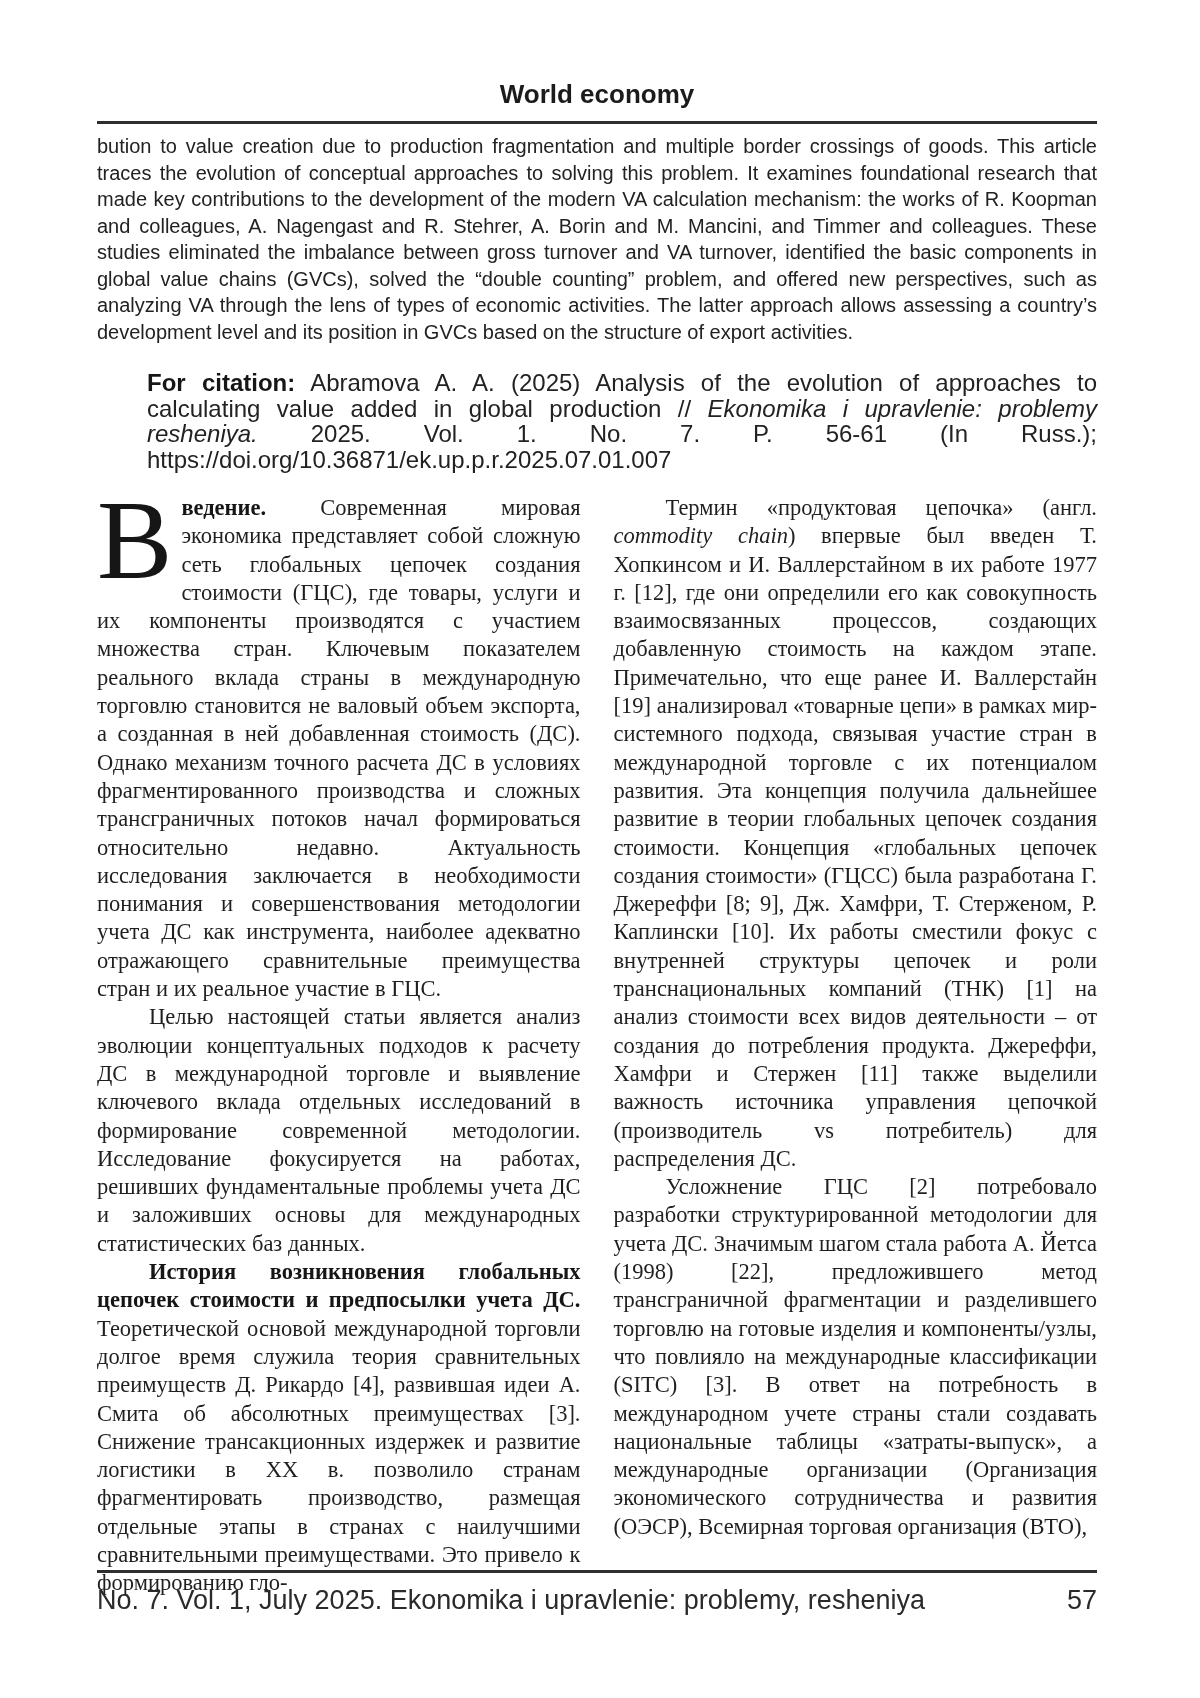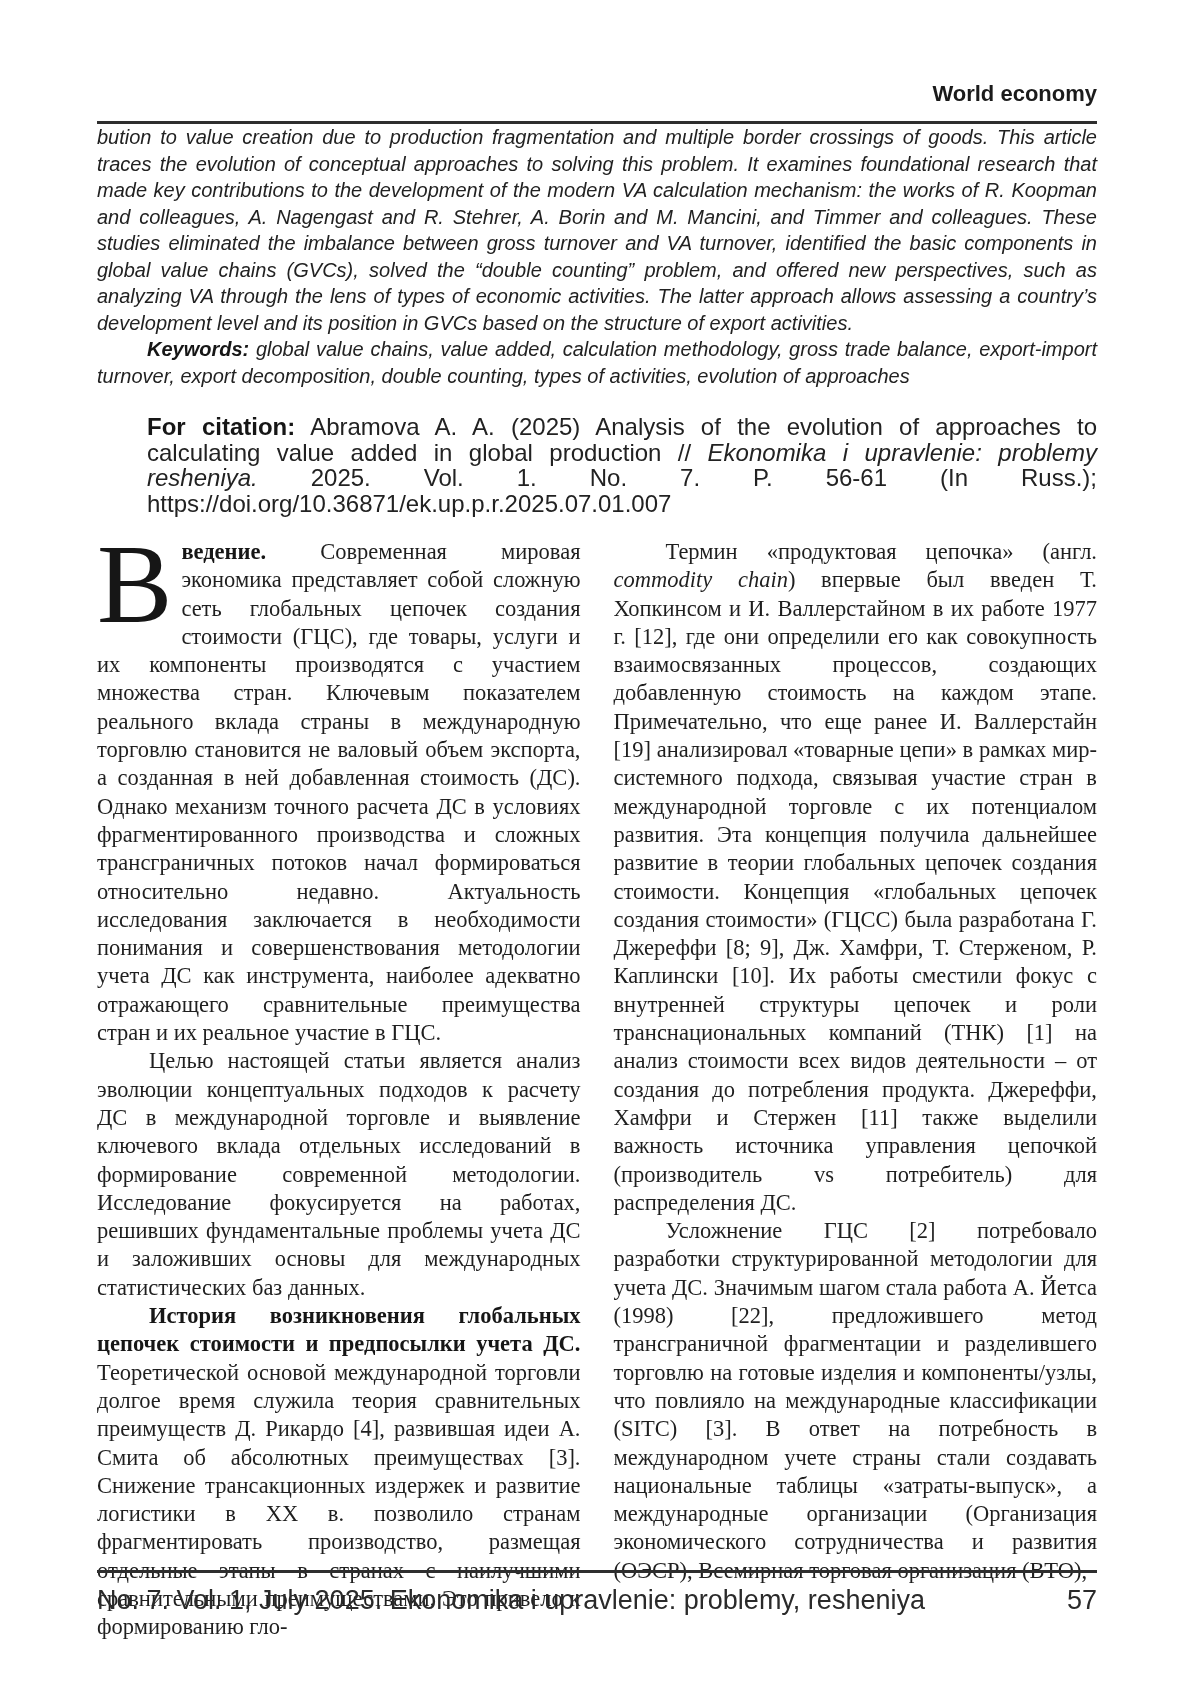--- a/index.html
+++ b/index.html
@@ -5,29 +5,29 @@
   html,body{margin:0;padding:0;background:#ffffff;}
   body{
     width:1200px;height:1698px;position:relative;
     font-family:"Liberation Serif", serif;color:#1f1f1f;
     -webkit-font-smoothing:antialiased;overflow:hidden;
   }
   .page{padding:80px 103px 0 97px;position:relative;}
 
   
   .header{
-    text-align:right;font-family:"Liberation Sans", sans-serif;
-    font-weight:bold;font-size:22px;line-height:28px;color:#1b1b1b;
+    text-align:center;font-family:"Liberation Sans", sans-serif;
+    font-weight:bold;font-size:26px;line-height:28px;color:#1b1b1b;
   }
   .rule{margin-top:13px;border-top:3px solid #2e2e2e;height:0;}
 
   
   .abstract{
-    margin-top:0;font-family:"Liberation Sans", sans-serif;
-    font-style:italic;font-size:20px;line-height:26.5px;
+    margin-top:9px;font-family:"Liberation Sans", sans-serif;
+    font-size:20px;line-height:26.5px;
     text-align:justify;color:#222;
   }
   .abstract p.para{margin:0;}
   .abstract p.indent{text-indent:50px;}
 
   
   .citation{
     margin-top:25px;margin-left:50px;
     font-family:"Liberation Sans", sans-serif;
     font-size:24px;line-height:25.5px;text-align:justify;color:#222;
@@ -61,21 +61,20 @@
 <div class="page">
 
   <div class="header">
     <span>World economy</span>
   </div>
 
   <div class="rule"></div>
 
   <div class="abstract">
       <p class="para">bution to value creation due to production fragmentation and multiple border crossings of goods. This article traces the evolution of conceptual approaches to solving this problem. It examines foundational research that made key contributions to the development of the modern VA calculation mechanism: the works of R. Koopman and colleagues, A. Nagengast and R. Stehrer, A. Borin and M. Mancini, and Timmer and colleagues. These studies eliminated the imbalance between gross turnover and VA turnover, identified the basic components in global value chains (GVCs), solved the “double counting” problem, and offered new perspectives, such as analyzing VA through the lens of types of economic activities. The latter approach allows assessing a country’s development level and its position in GVCs based on the structure of export activities.</p>
-      <p class="para indent"><b>Keywords:</b> global value chains, value added, calculation methodology, gross trade balance, export-import turnover, export decomposition, double counting, types of activities, evolution of approaches</p>
     </div>
 
   <div class="citation">
       <p class="para"><b>For citation:</b> Abramova A. A. (2025) Analysis of the evolution of approaches to calculating value added in global production // <i>Ekonomika i upravlenie: problemy resheniya.</i> 2025. Vol. 1. No. 7. P. 56-61 (In Russ.); https://doi.org/10.36871/ek.up.p.r.2025.07.01.007</p>
     </div>
 
   <div class="columns">
     <div class="col">
         <p class="para"><span class="dropcap">В</span><b>ведение.</b> Современная мировая экономика представляет собой сложную сеть глобальных цепочек создания стоимости (ГЦС), где товары, услуги и их компоненты производятся с участием множества стран. Ключевым показателем реального вклада страны в международную торговлю становится не валовый объем экспорта, а созданная в ней добавленная стоимость (ДС). Однако механизм точного расчета ДС в условиях фрагментированного производства и сложных трансграничных потоков начал формироваться относительно недавно. Актуальность исследования заключается в необходимости понимания и совершенствования методологии учета ДС как инструмента, наиболее адекватно отражающего сравнительные преимущества стран и их реальное участие в ГЦС.</p>
         <p class="para indent">Целью настоящей статьи является анализ эволюции концептуальных подходов к расчету ДС в международной торговле и выявление ключевого вклада отдельных исследований в формирование современной методологии. Исследование фокусируется на работах, решивших фундаментальные проблемы учета ДС и заложивших основы для международных статистических баз данных.</p>

